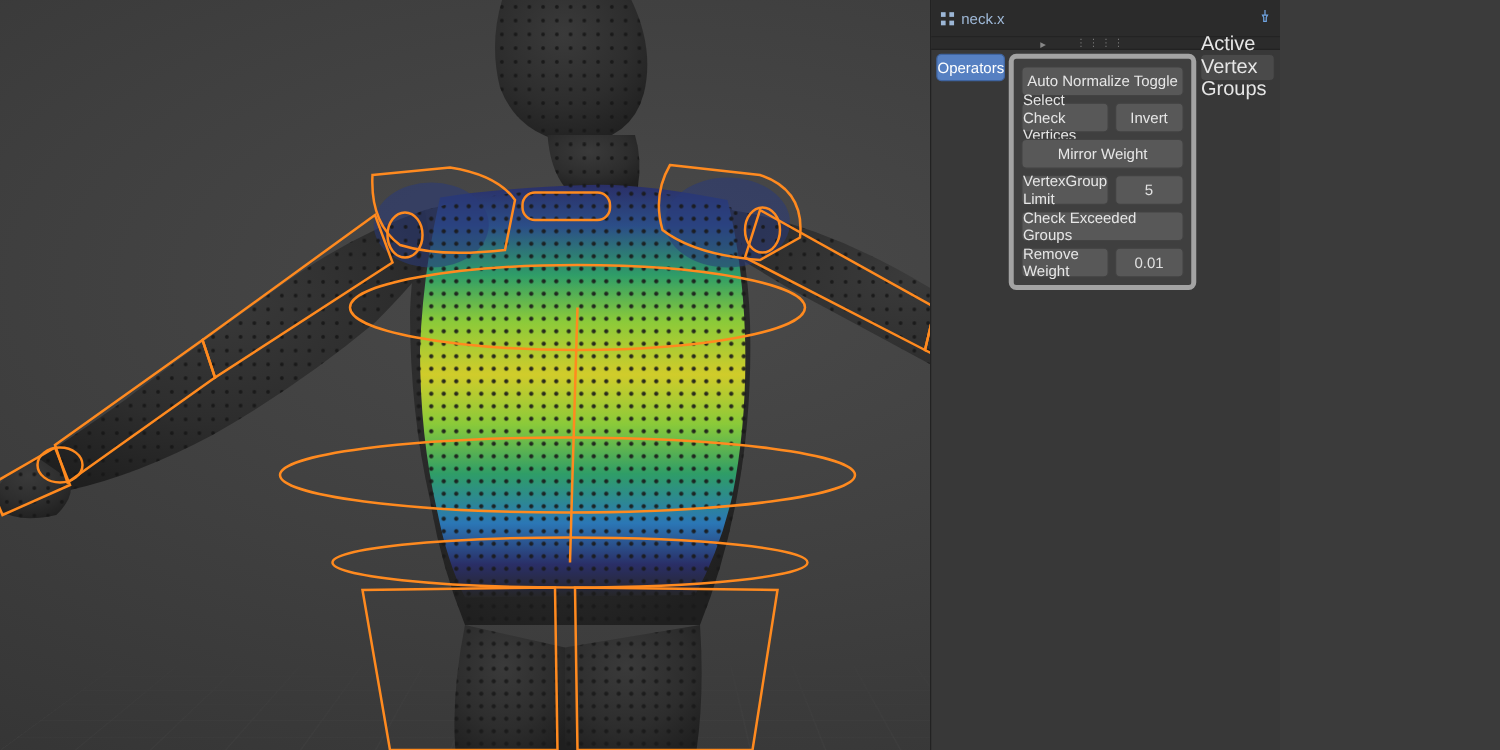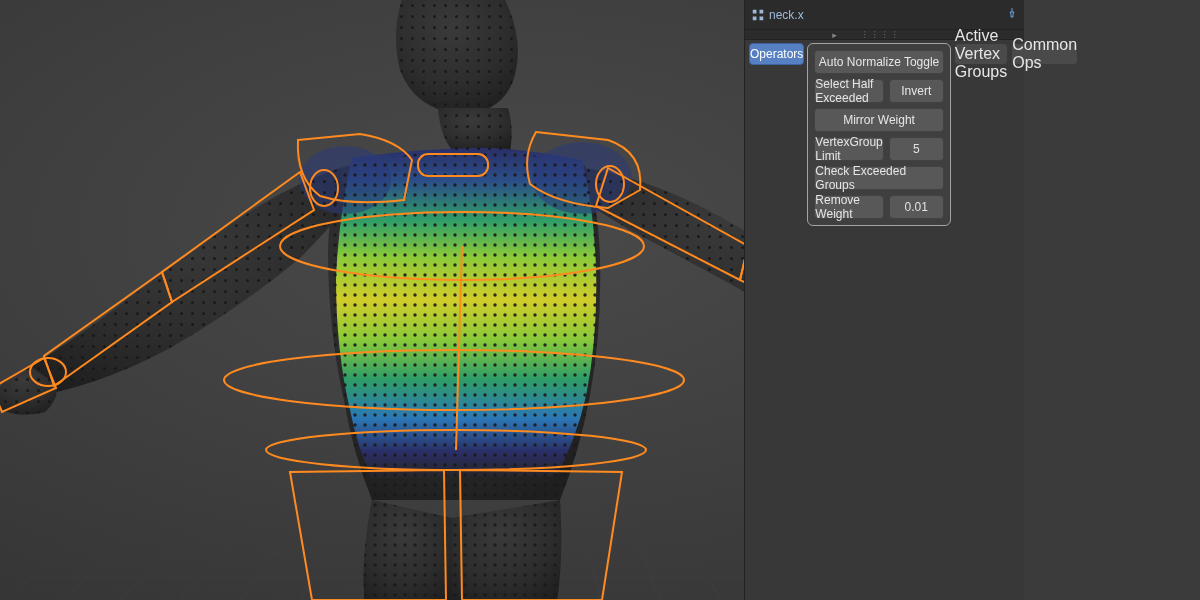--- a/index.html
+++ b/index.html
@@ -118,21 +118,21 @@
     display: flex;
     align-items: center;
     justify-content: center;
     font-size: 12px;
     cursor: pointer;
     user-select: none;
   }
 
   .group {
     background: #3f3f3f;
-    border: 1px solid #a3a3a3;
+    border: 4px solid #a3a3a3;
     border-radius: 6px;
     padding: 6px;
     display: flex;
     flex-direction: column;
     gap: 5px;
     justify-content: space-between;
   }
 
   .btn {
     height: 24px;
@@ -366,21 +366,21 @@
     </div>
 
     <div class="panel-body">
 
       <div class="header-btn">Operators</div>
 
       <div class="group">
         <div class="btn">Auto Normalize Toggle</div>
 
         <div class="row">
-          <div class="btn">Select Half Exceeded</div>
+          <div class="btn">Select Check Vertices</div>
           <div class="btn small">Invert</div>
         </div>
 
         <div class="btn">Mirror Weight</div>
 
         <div class="row">
           <div class="btn">VertexGroup Limit</div>
           <div class="field">5</div>
         </div>
 
@@ -389,17 +389,16 @@
         <div class="row">
           <div class="btn">Remove Weight</div>
           <div class="field">0.01</div>
         </div>
 
 
       </div>
 
       <div class="subhead">Active Vertex Groups</div>
 
-      <div class="subhead">Common Ops</div>
 
     </div>
   </div>
 </div>
 
 </body></html>

